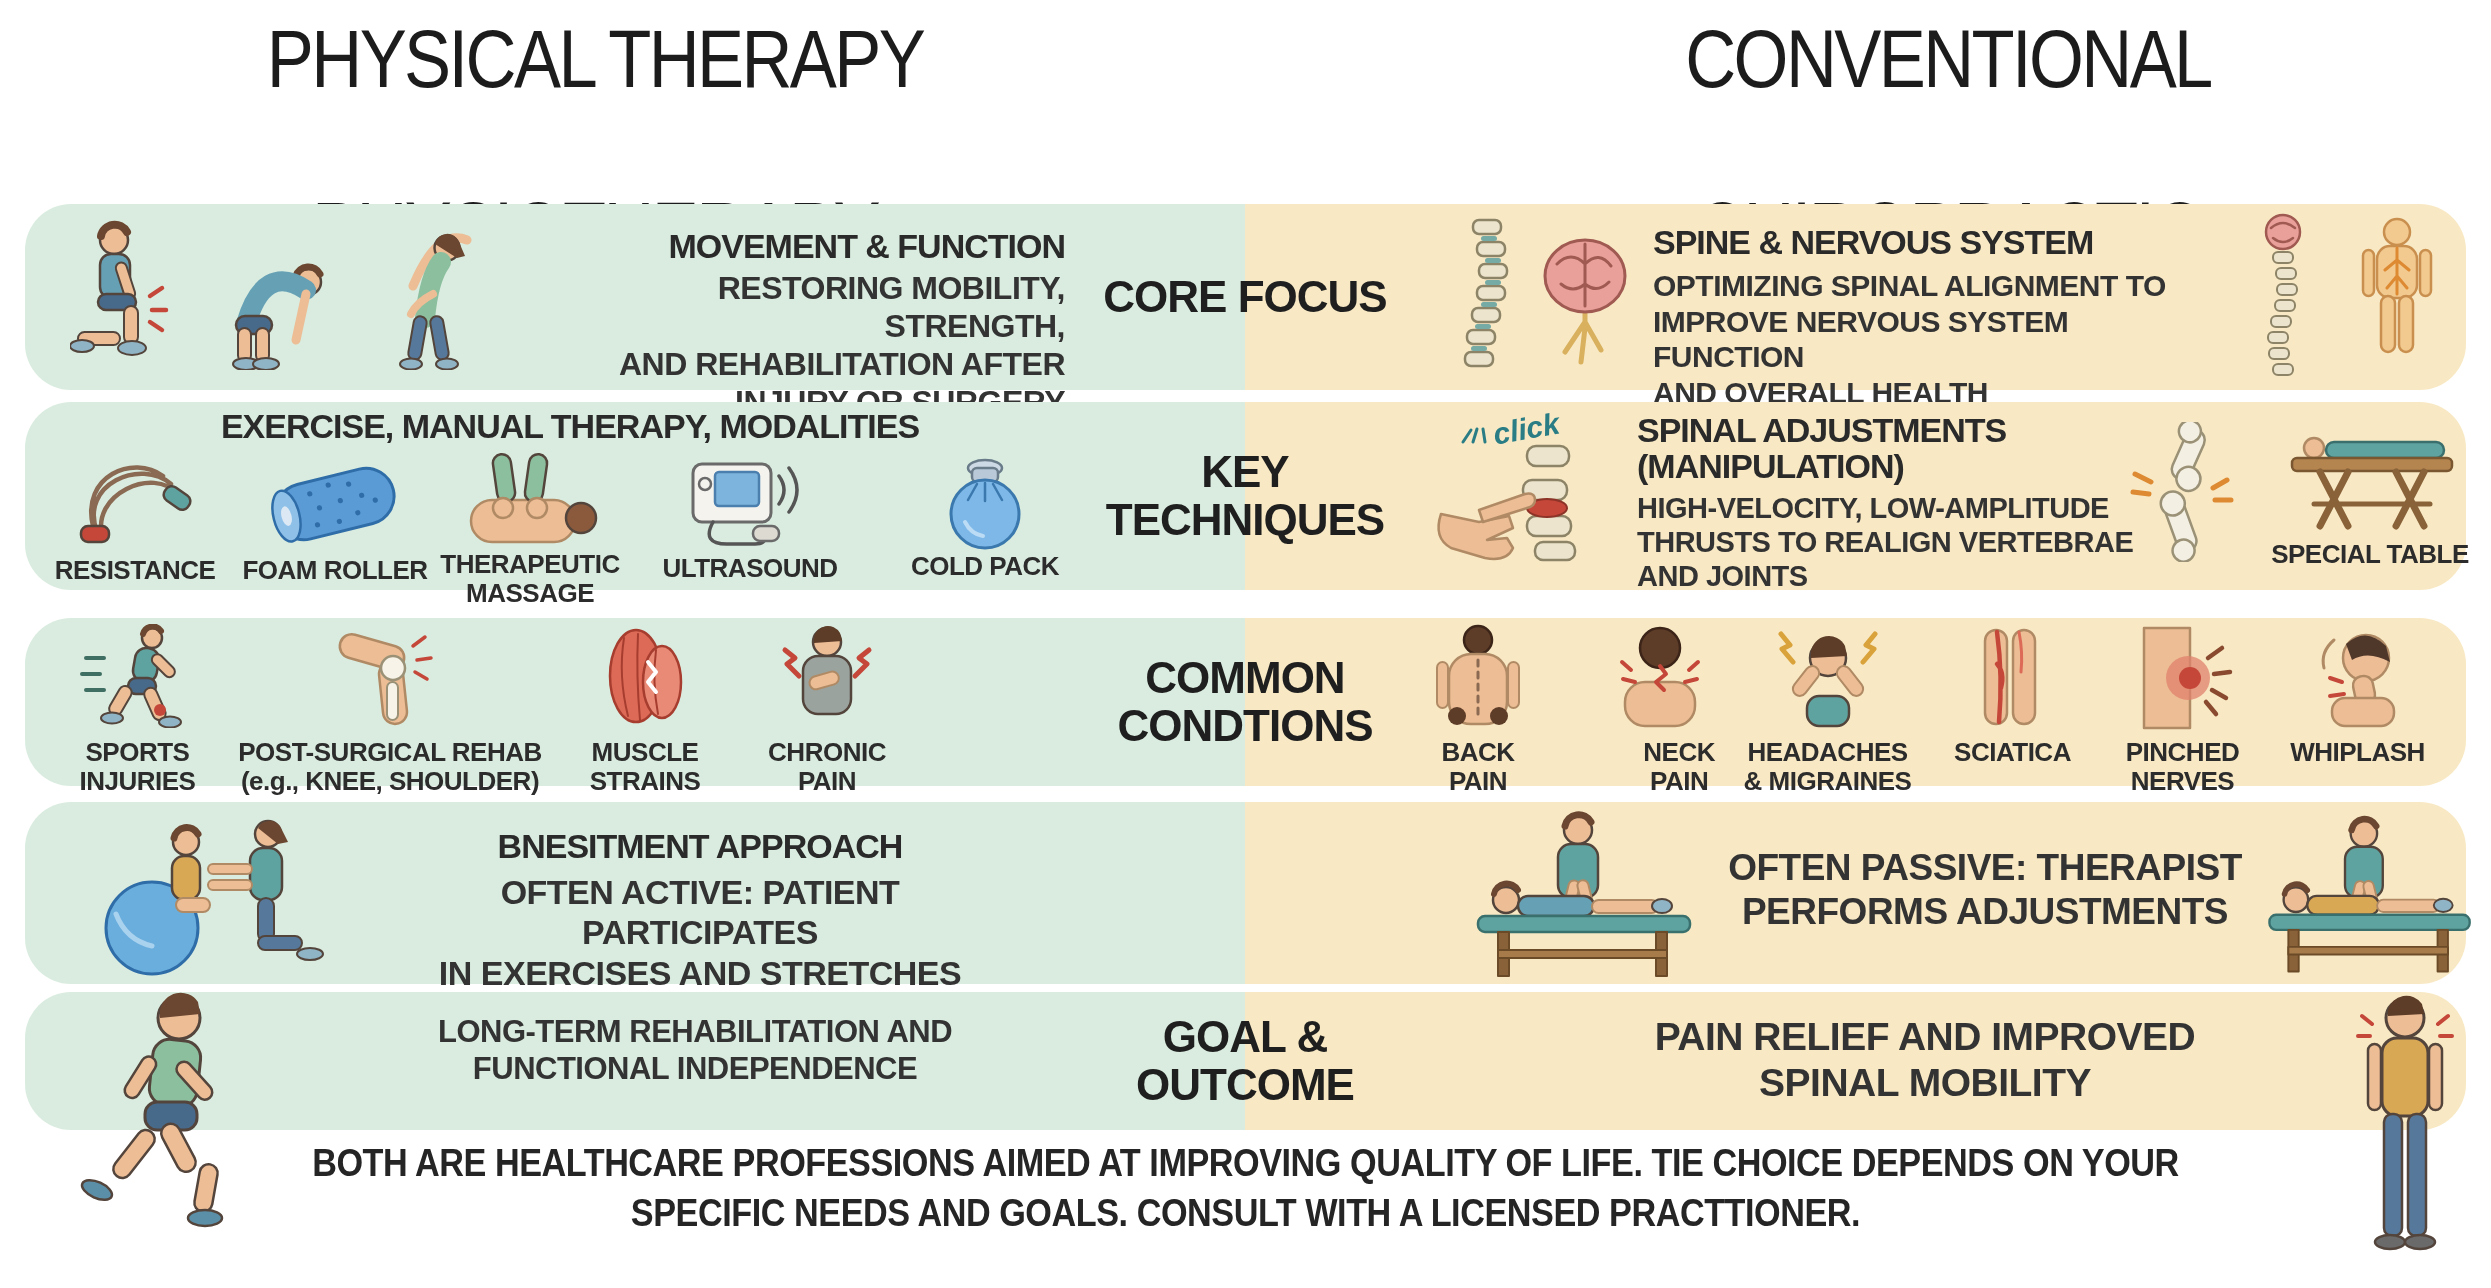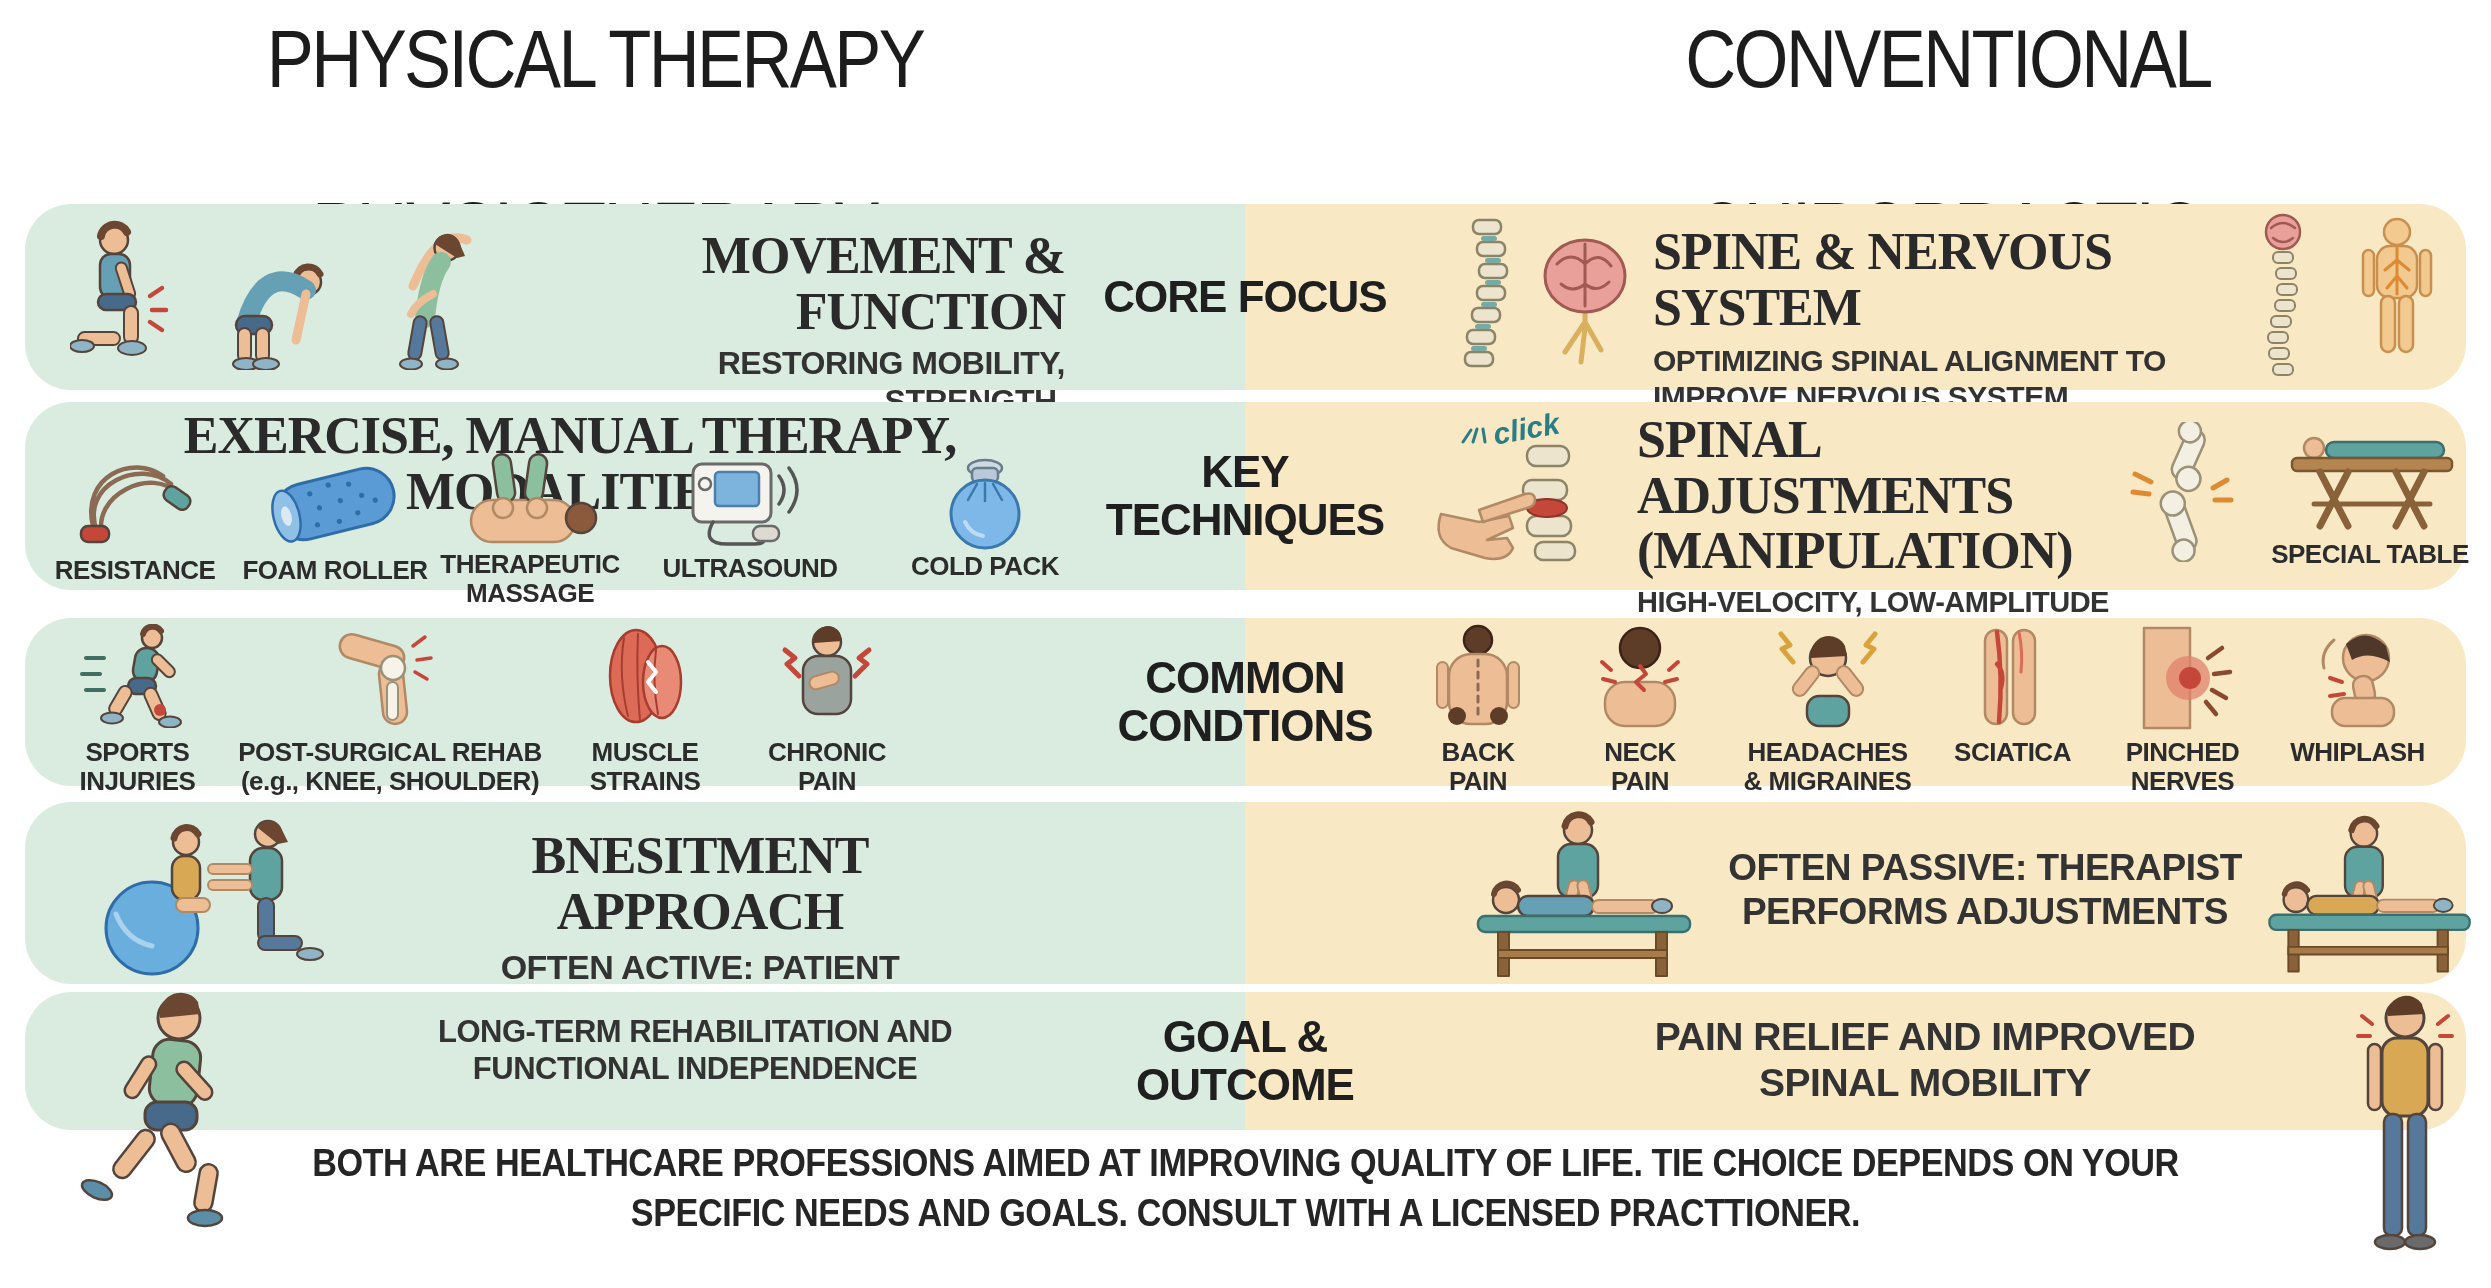--- a/index.html
+++ b/index.html
@@ -6,22 +6,22 @@
   .canvas{position:relative;width:2491px;height:1288px;background:#ffffff;
     font-family:"Liberation Sans",sans-serif;color:#2e2e2e;overflow:hidden;}
   .title{position:absolute;text-align:center;font-size:82px;line-height:1.05;
     letter-spacing:-3px;color:#1c1c1c;transform:scaleX(.86);transform-origin:center top;
     white-space:pre-line;font-weight:normal;}
   .band{position:absolute;left:25px;width:2441px;border-radius:46px;
     background:linear-gradient(90deg,#d9ecdf 0,#d9ecdf 50%,#f8e9c4 50%,#f8e9c4 100%);}
   .center-label{position:absolute;left:995px;width:450px;top:50%;transform:translateY(-50%);
     text-align:center;font-weight:bold;font-size:44px;line-height:1.08;letter-spacing:-1px;
     color:#1f1f1f;white-space:pre-line;}
-  .rh{font-weight:bold;font-size:52px;letter-spacing:-1px;color:#2a2a2a;
-    white-space:pre-line;line-height:1.07;font-family:Liberation Serif, serif;}
+  .rh{font-weight:bold;font-size:34px;letter-spacing:-1px;color:#2a2a2a;
+    white-space:pre-line;line-height:1.07;}
   .rb{font-weight:bold;font-size:32px;letter-spacing:-.5px;color:#333;
     white-space:pre-line;line-height:1.18;}
   .cap{font-weight:bold;font-size:26px;line-height:1.12;text-align:center;color:#2c2c2c;
     white-space:pre-line;letter-spacing:-.5px;}
   .abs{position:absolute;}
   .item{position:absolute;display:flex;flex-direction:column;align-items:center;}
   .figrow{display:flex;align-items:flex-end;}
   .click-label{position:absolute;font-weight:bold;font-style:italic;font-size:30px;
     color:#2a7d85;transform:rotate(-10deg);}
   .footer-wrap{position:absolute;left:25px;width:2441px;top:1138px;text-align:center;}
@@ -320,21 +320,21 @@
         <rect x="26" y="30" width="58" height="70" rx="22" fill="#edbd95" stroke="#b08a64" stroke-width="2.5"></rect>
         <path d="M55 36 v54" stroke="#8a6a52" stroke-width="3" stroke-dasharray="6 6"></path>
         <rect x="14" y="38" width="11" height="46" rx="5.5" fill="#edbd95" stroke="#b08a64" stroke-width="2"></rect>
         <rect x="85" y="38" width="11" height="46" rx="5.5" fill="#edbd95" stroke="#b08a64" stroke-width="2"></rect>
         <circle cx="34" cy="92" r="9" fill="#5d3c28"></circle>
           <circle cx="76" cy="92" r="9" fill="#5d3c28"></circle>
       </svg>
       <div class="cap" style="margin-top:8px;">BACK
 PAIN</div>
     </div>
-    <div class="item" style="left:1540px;top:6px;width:150px;">
+    <div class="item" style="left:1540px;top:6px;width:150px;align-items:flex-end;">
       <svg width="110" height="106" viewBox="0 0 110 106">
         <circle cx="55" cy="24" r="20" fill="#5d3c28" stroke="#3c2518" stroke-width="2.5"></circle>
         <rect x="20" y="58" width="70" height="44" rx="20" fill="#edbd95" stroke="#b08a64" stroke-width="2.5"></rect>
         <path d="M55 42 l6 8 -10 8 8 8" stroke="#c5473a" stroke-width="4" fill="none"></path>
         <path d="M26 46 l-9 -8 M30 58 l-12 -3 M84 46 l9 -8 M80 58 l12 -3" stroke="#c5473a" stroke-width="4" fill="none"></path>
       </svg>
       <div class="cap" style="margin-top:8px;">NECK
 PAIN</div>
     </div>
     <div class="item" style="left:1695px;top:6px;width:215px;">

